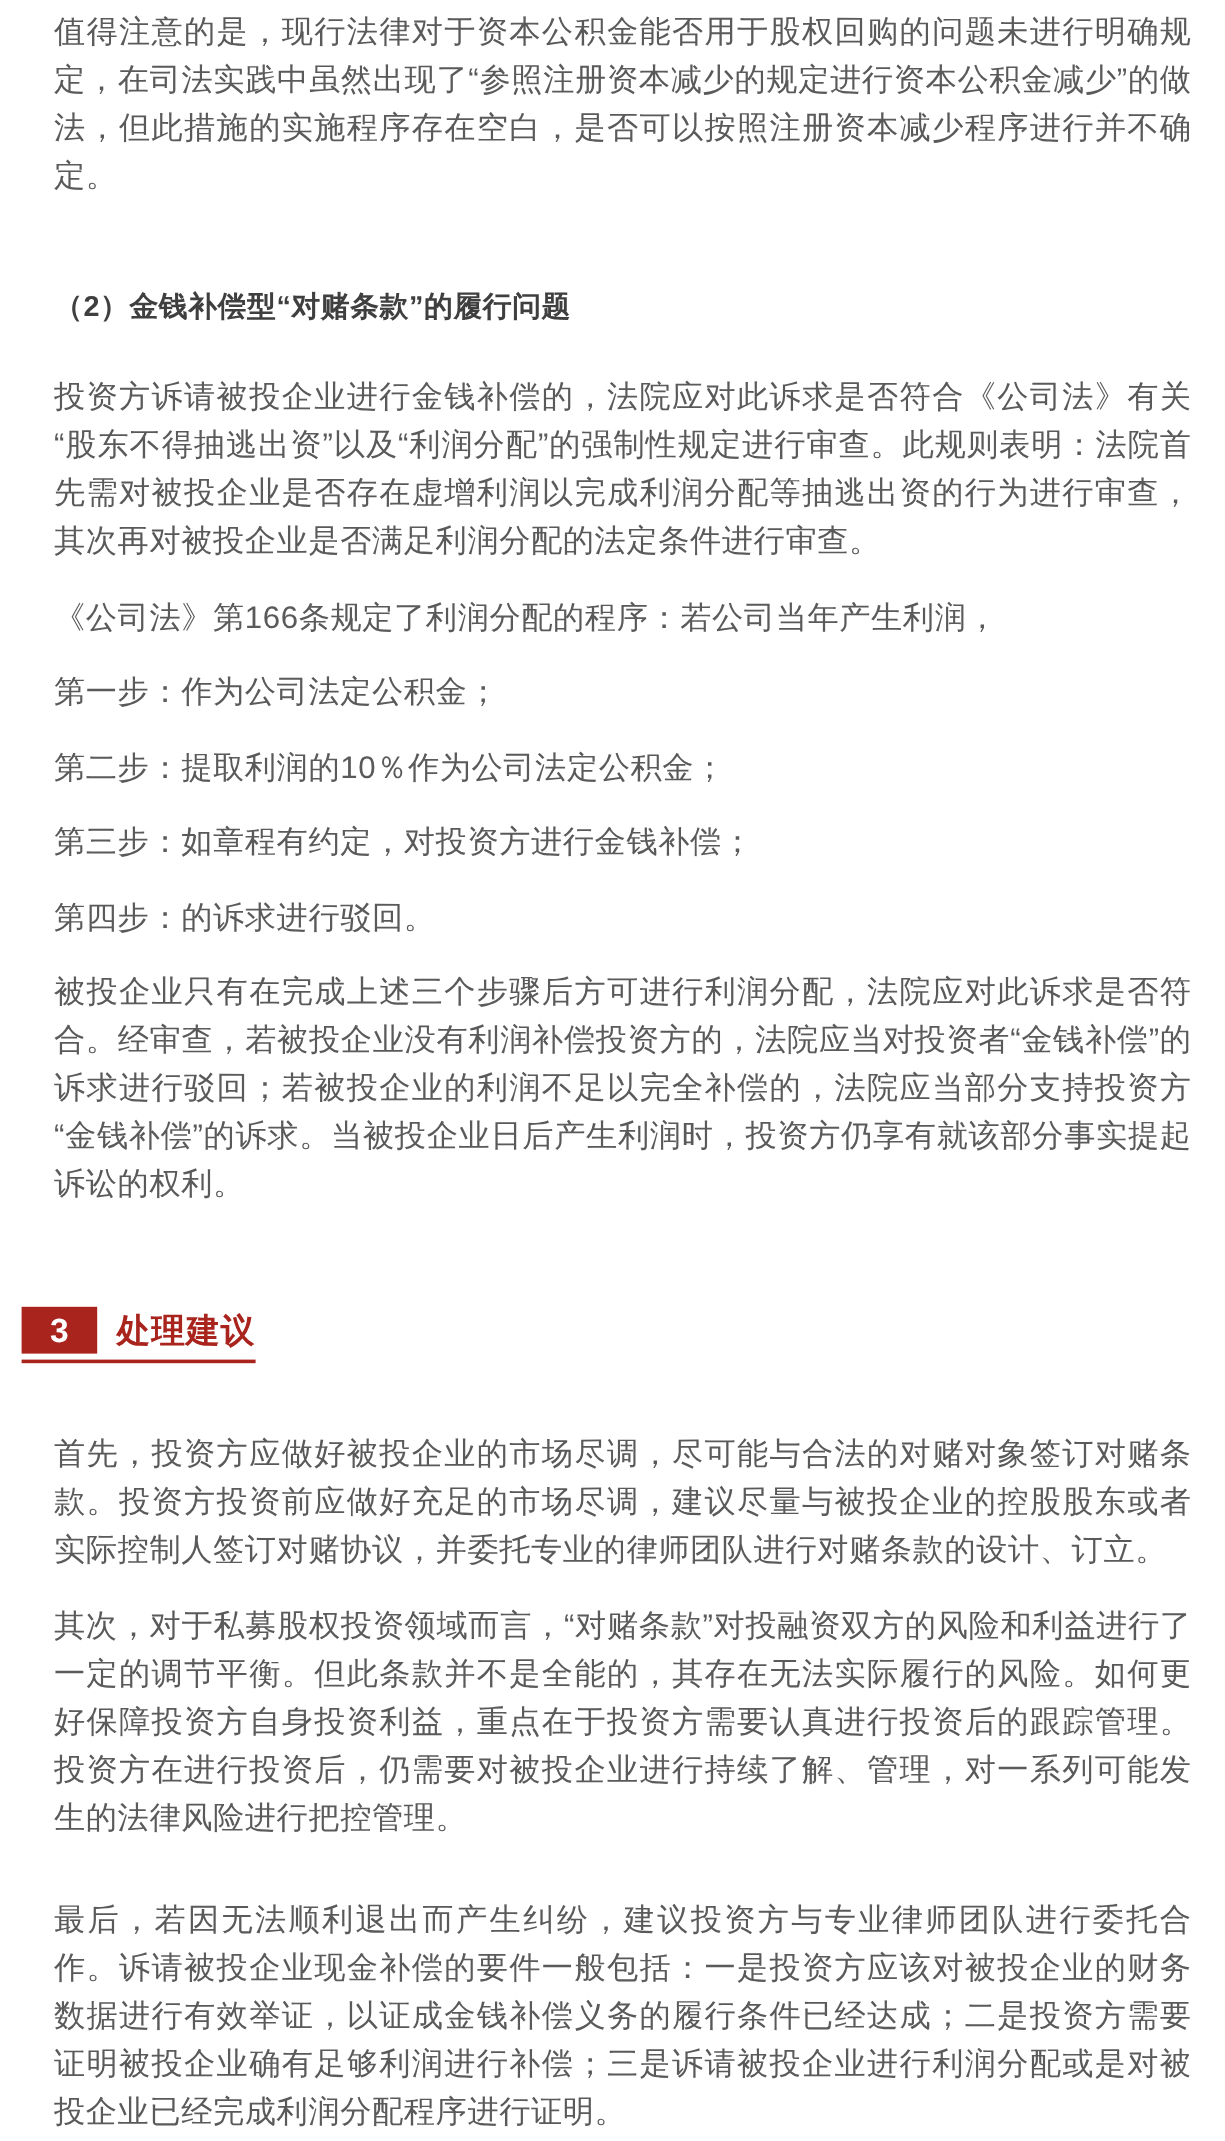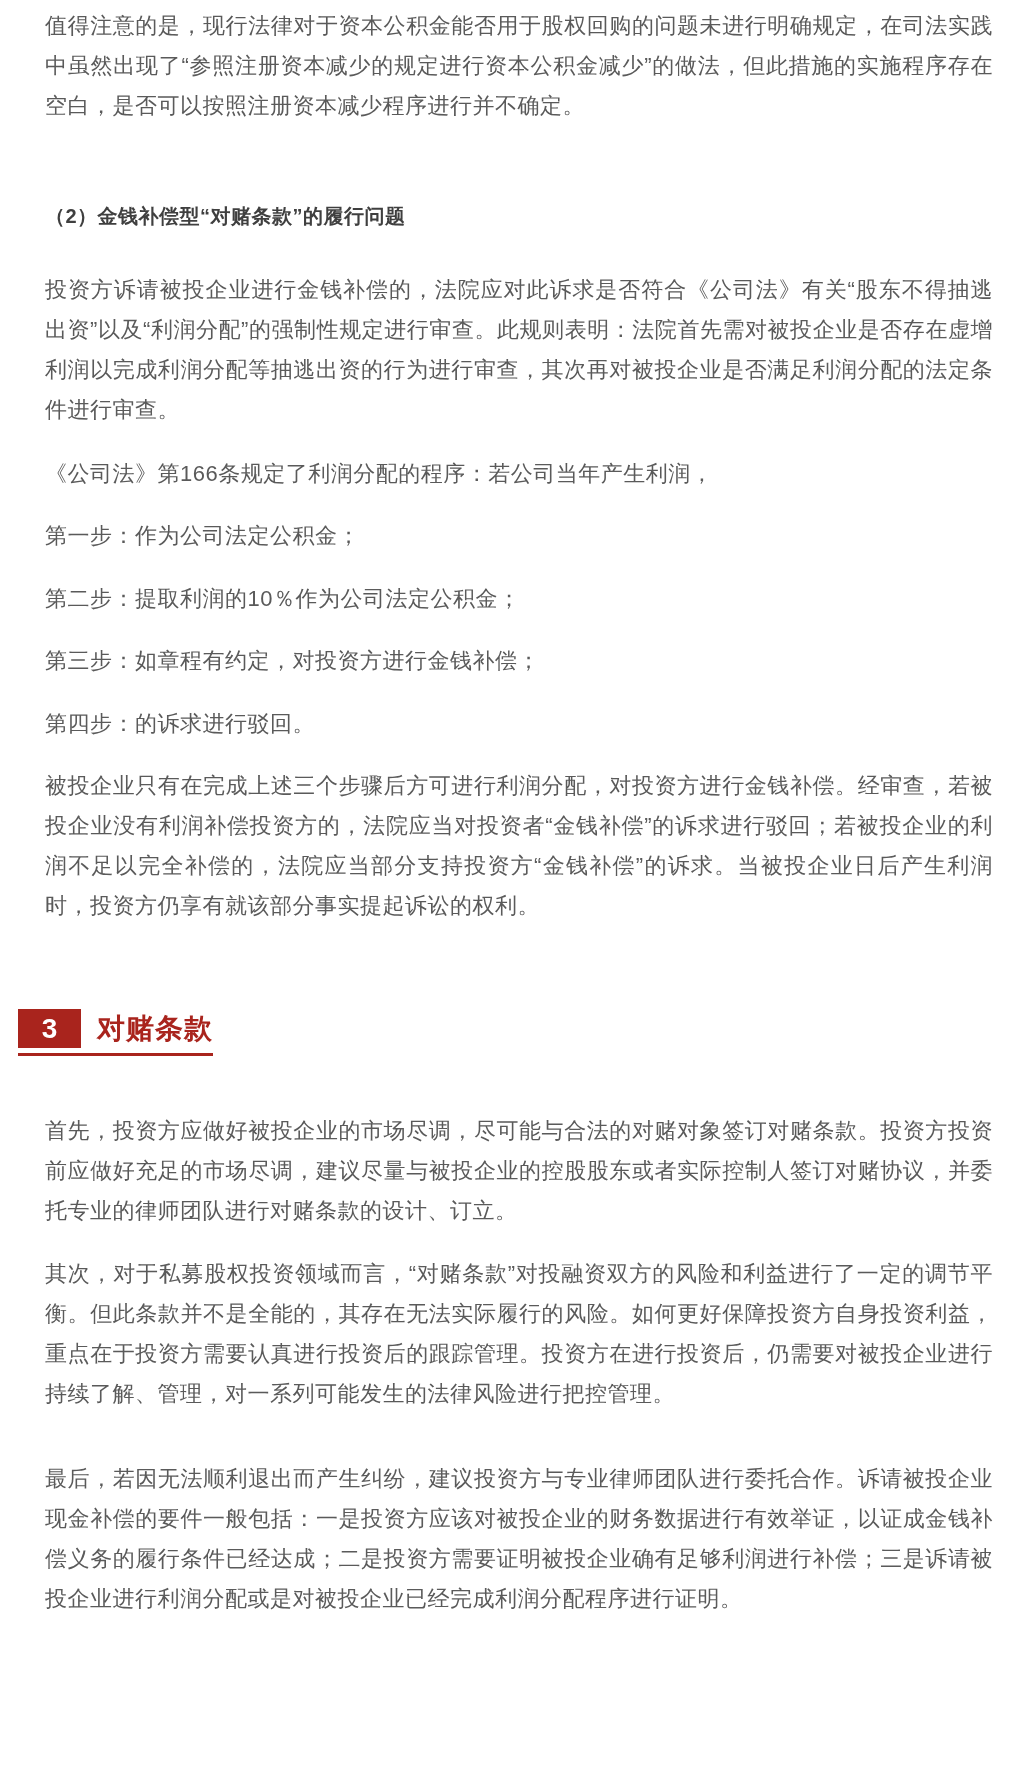--- a/index.html
+++ b/index.html
@@ -9,30 +9,30 @@
   }
   .page {
     width: 1021px;
     box-sizing: border-box;
     padding: 6px 28px 29px 45px;
     background: #ffffff;
     font-family: "Liberation Sans", sans-serif;
   }
   .body-text {
     margin: 0;
-    font-size: 22px;
+    font-size: 26px;
     line-height: 40px;
     letter-spacing: 0.5px;
     color: #5a5a5a;
     text-align: justify;
     text-justify: inter-ideograph;
   }
   .subheading {
     margin: 0;
-    font-size: 20px;
+    font-size: 24px;
     line-height: 40px;
     letter-spacing: 0.5px;
     font-weight: bold;
     color: #3f3f3f;
     text-align: left;
   }
   
   .mb-intro        { margin-bottom: 70px; }
   .mb-subheading   { margin-bottom: 34px; }
   .mb-review       { margin-bottom: 24px; }
@@ -93,26 +93,26 @@
   <p class="body-text mb-law">《公司法》第166条规定了利润分配的程序：若公司当年产生利润，</p>
 
   <p class="body-text mb-step-a">第一步：作为公司法定公积金；</p>
 
   <p class="body-text mb-step-b">第二步：提取利润的10％作为公司法定公积金；</p>
 
   <p class="body-text mb-step-a">第三步：如章程有约定，对投资方进行金钱补偿；</p>
 
   <p class="body-text mb-step-b">第四步：的诉求进行驳回。</p>
 
-  <p class="body-text mb-conclusion">被投企业只有在完成上述三个步骤后方可进行利润分配，对投资方进行金钱补偿。经审查，若被投企业没有利润补偿投资方的，法院应当对投资者“金钱补偿”的诉求进行驳回；若被投企业的利润不足以完全补偿的，法院应当部分支持投资方“金钱补偿”的诉求。当被投企业日后产生利润时，投资方仍享有就该部分事实提起诉讼的权利。</p>
+  <p class="body-text mb-conclusion">被投企业只有在完成上述三个步骤后方可进行利润分配，法院应对此诉求是否符合。经审查，若被投企业没有利润补偿投资方的，法院应当对投资者“金钱补偿”的诉求进行驳回；若被投企业的利润不足以完全补偿的，法院应当部分支持投资方“金钱补偿”的诉求。当被投企业日后产生利润时，投资方仍享有就该部分事实提起诉讼的权利。</p>
 
   <div class="section-header">
     <div class="section-header-row">
       <span class="section-number">3</span>
-      <span class="section-title">对赌条款</span>
+      <span class="section-title">处理建议</span>
     </div>
     <div class="section-underline"></div>
   </div>
 
   <p class="body-text mb-first">首先，投资方应做好被投企业的市场尽调，尽可能与合法的对赌对象签订对赌条款。投资方投资前应做好充足的市场尽调，建议尽量与被投企业的控股股东或者实际控制人签订对赌协议，并委托专业的律师团队进行对赌条款的设计、订立。</p>
 
   <p class="body-text mb-second">其次，对于私募股权投资领域而言，“对赌条款”对投融资双方的风险和利益进行了一定的调节平衡。但此条款并不是全能的，其存在无法实际履行的风险。如何更好保障投资方自身投资利益，重点在于投资方需要认真进行投资后的跟踪管理。投资方在进行投资后，仍需要对被投企业进行持续了解、管理，对一系列可能发生的法律风险进行把控管理。</p>
 
   <p class="body-text mb-last">最后，若因无法顺利退出而产生纠纷，建议投资方与专业律师团队进行委托合作。诉请被投企业现金补偿的要件一般包括：一是投资方应该对被投企业的财务数据进行有效举证，以证成金钱补偿义务的履行条件已经达成；二是投资方需要证明被投企业确有足够利润进行补偿；三是诉请被投企业进行利润分配或是对被投企业已经完成利润分配程序进行证明。</p>
 

